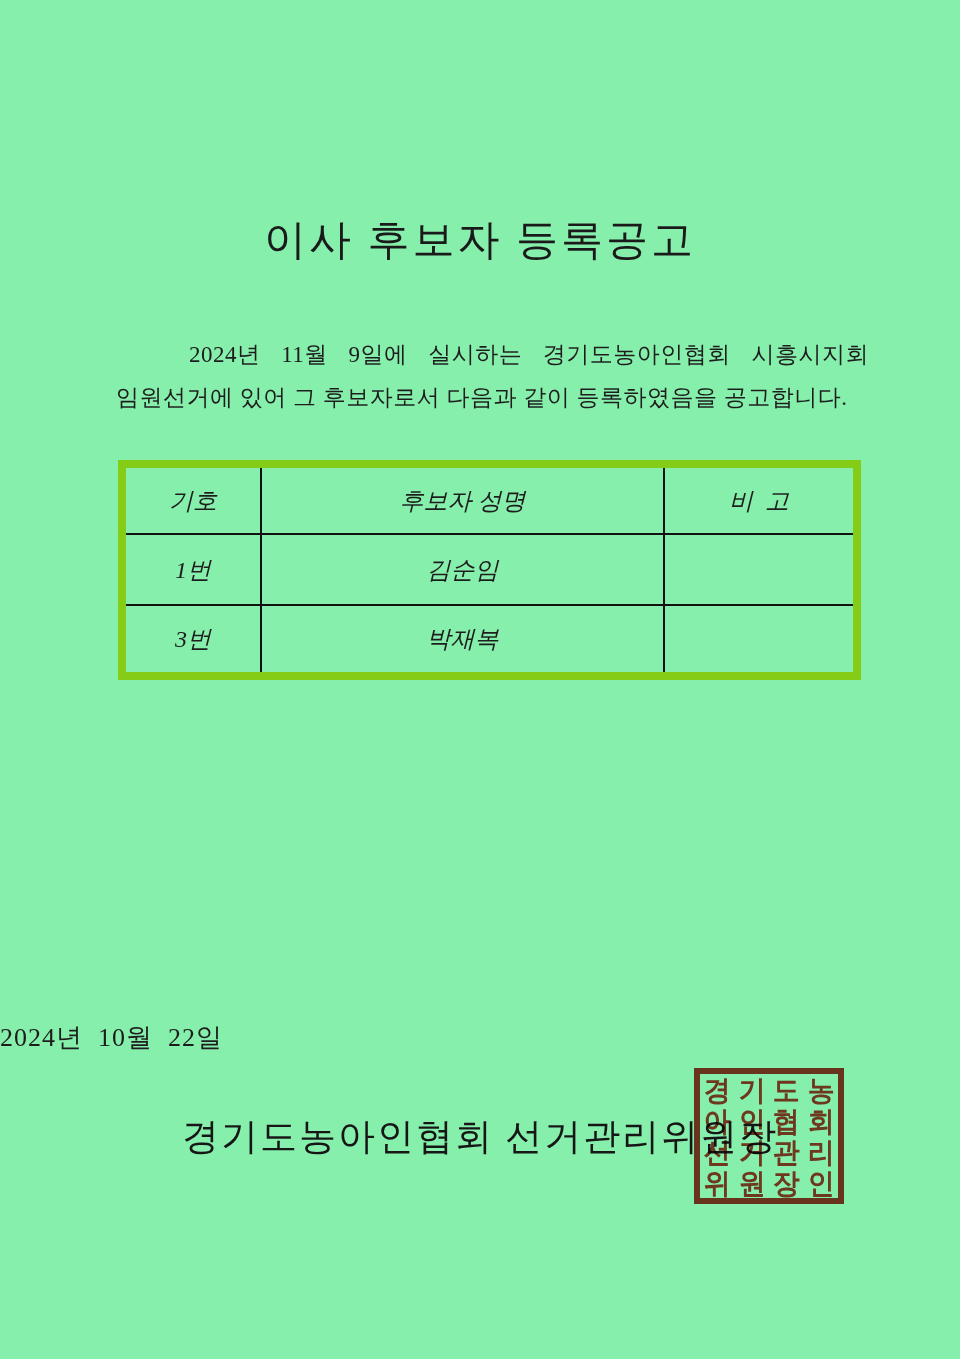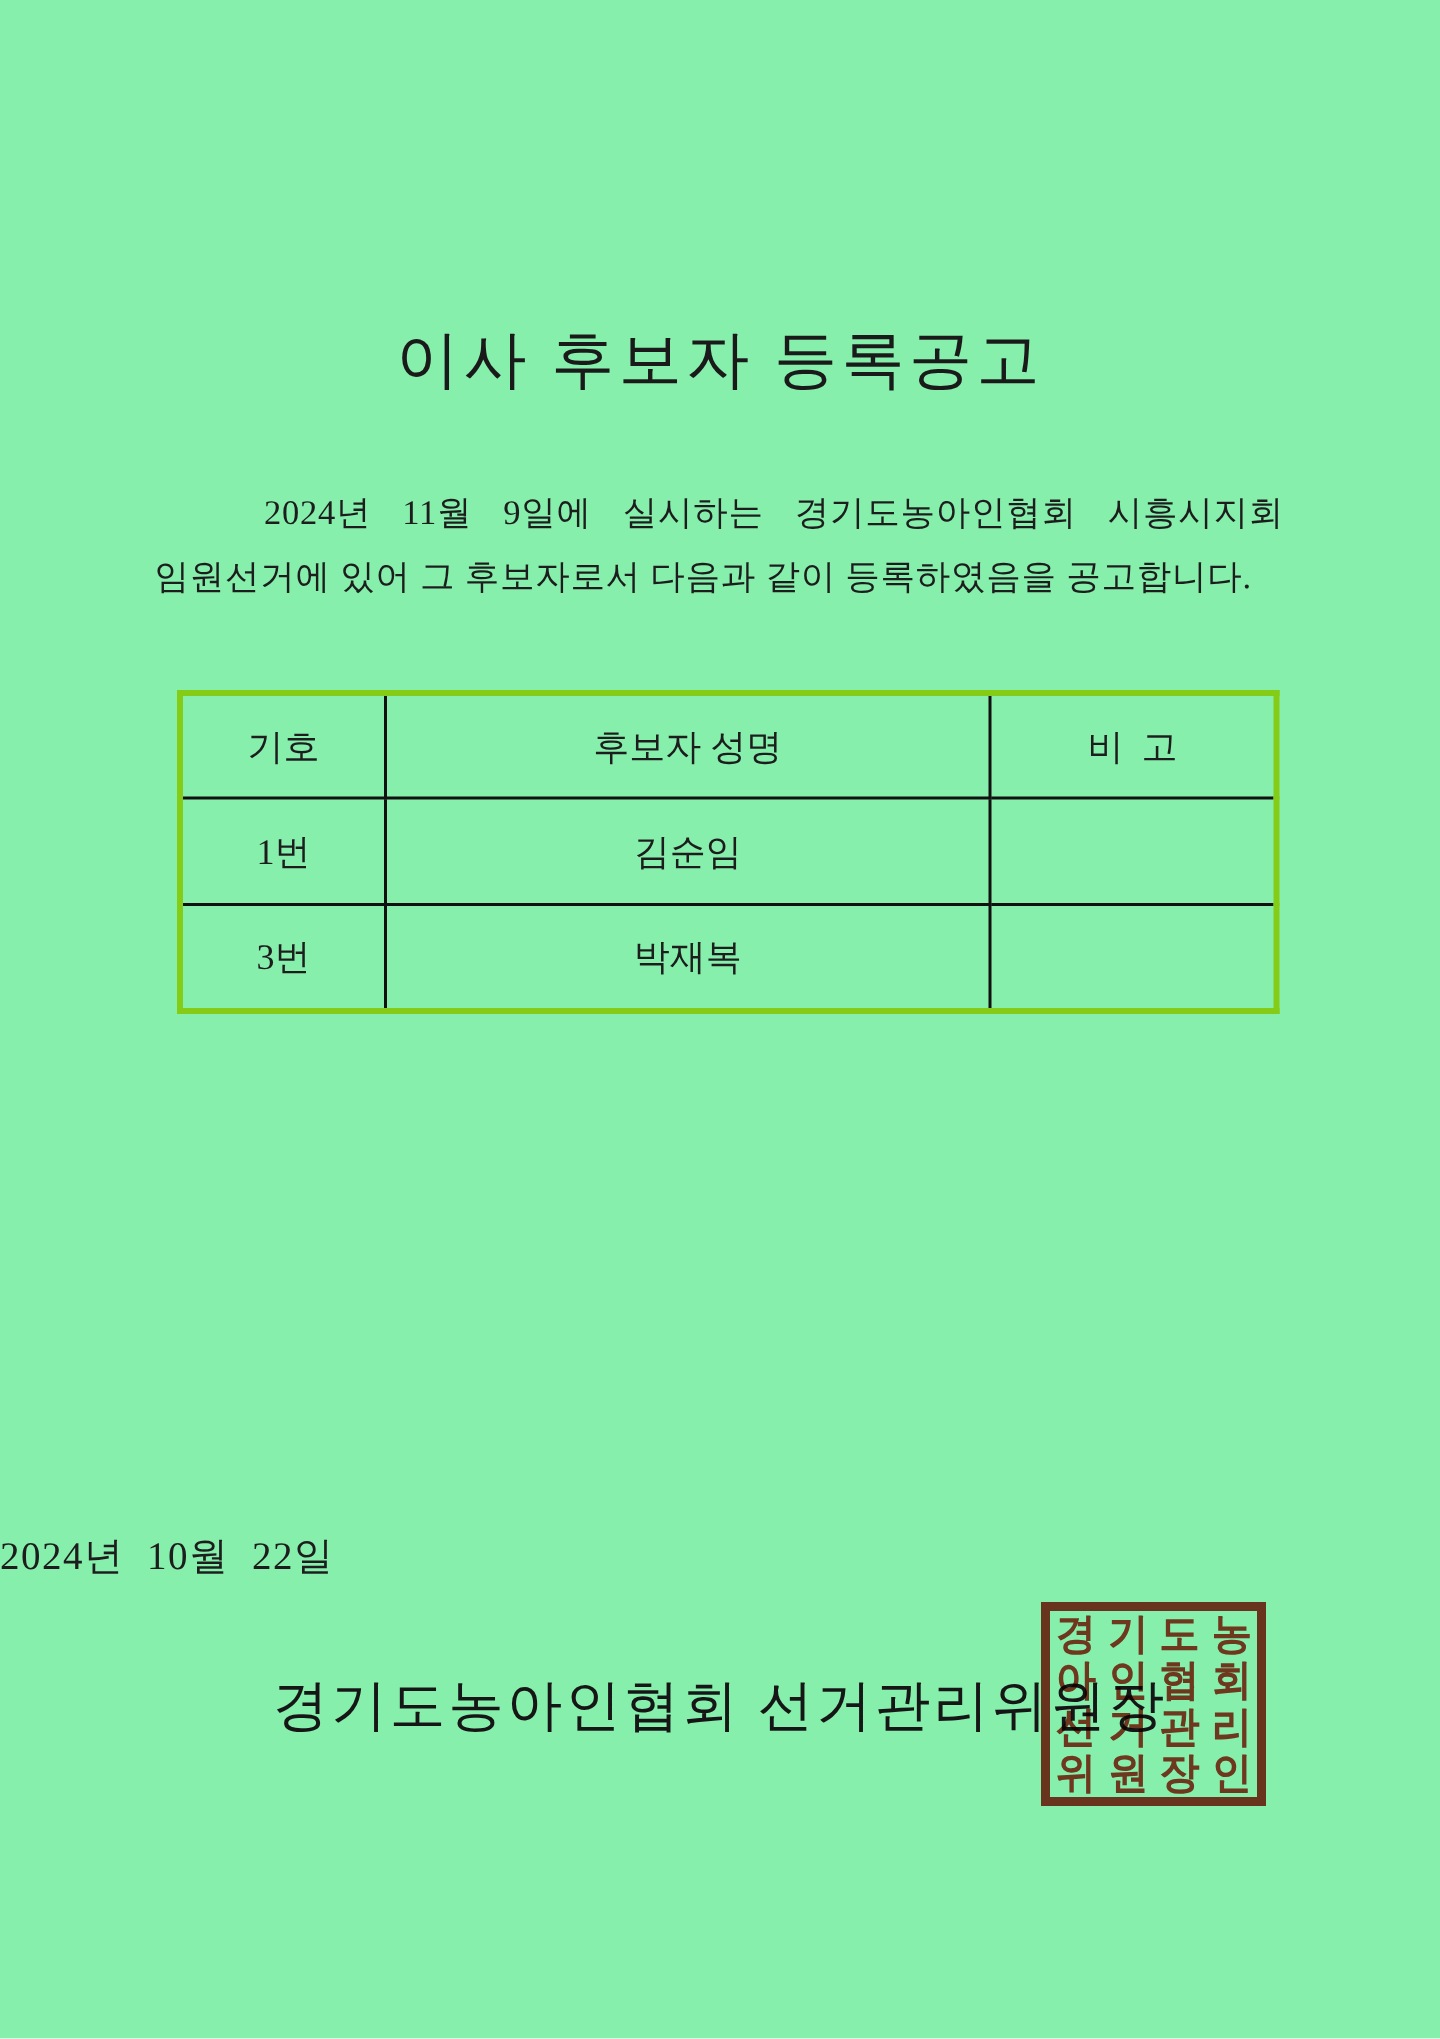--- a/index.html
+++ b/index.html
@@ -26,37 +26,38 @@
     font-size: 42px;
     font-weight: 500;
     letter-spacing: 3px;
     color: #1a1a1a;
   }
   .doc-paragraph {
     position: absolute;
     top: 320px;
     left: 103px;
     width: 753px;
-    margin: 0;
+    margin: 13px;
     font-size: 23px;
     line-height: 43px;
     text-align: justify;
     text-indent: 73px;
     letter-spacing: 0.5px;
     word-break: keep-all;
     color: #1d1d1d;
   }
   table.candidates {
     position: absolute;
     left: 118px;
     top: 460px;
     width: 723px;
     border-collapse: collapse;
     table-layout: fixed;
-    border: 4px solid #84cc16;
+    border: 8px solid #84cc16;
+    font-style: italic;
   }
   table.candidates th,
   table.candidates td {
     border: 2px solid #111111;
     text-align: center;
     vertical-align: middle;
     font-weight: 400;
     font-size: 24px;
     color: #1d1d1d;
     padding: 0;

